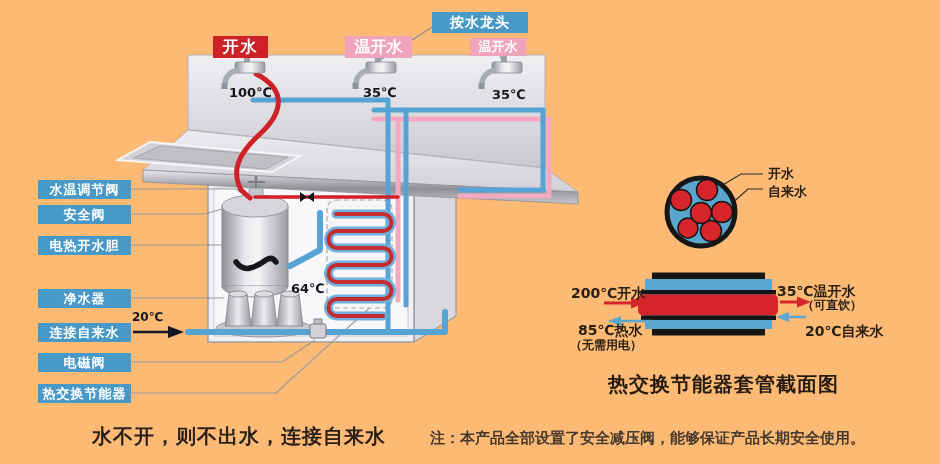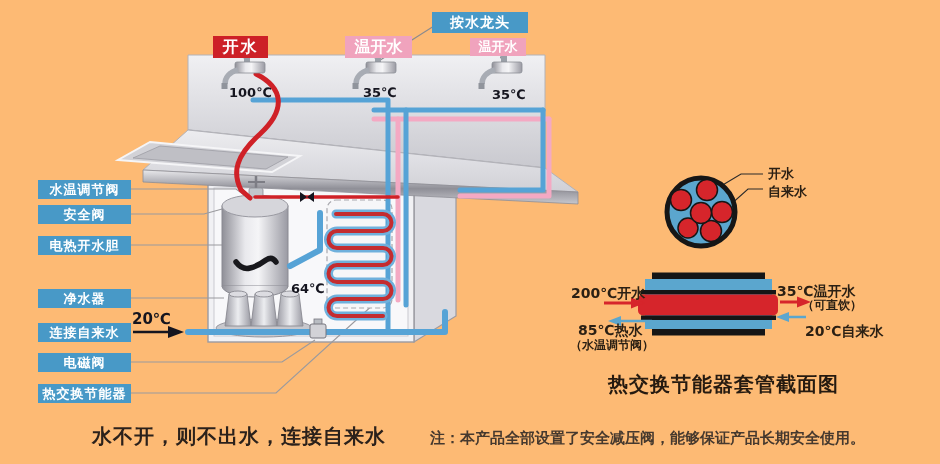--- a/index.html
+++ b/index.html
@@ -211,38 +211,38 @@
   <div class="badge badge-blue" style="left:432px;top:12px;width:96px;height:21px;font-size:14px;letter-spacing:1px;">按水龙头</div>
 
   <div class="badge badge-red" style="left:213px;top:36px;width:55px;height:22px;font-size:16px;letter-spacing:2px;">开水</div>
   <div class="badge badge-pink" style="left:345px;top:36px;width:67px;height:22px;font-size:16px;">温开水</div>
   <div class="badge badge-pink" style="left:470px;top:38px;width:56px;height:18px;font-size:13px;">温开水</div>
 
   <div class="temp" style="left:229px;top:85px;">100℃</div>
   <div class="temp" style="left:363px;top:85px;">35℃</div>
   <div class="temp" style="left:492px;top:87px;">35℃</div>
   <div class="temp" style="left:291px;top:281px;">64℃</div>
-  <div class="temp" style="left:132px;top:310px;font-size:15px;">20℃</div>
+  <div class="temp" style="left:132px;top:310px;font-size:12px;">20℃</div>
 
   <div class="side-badge" style="top:180px;">水温调节阀</div>
   <div class="side-badge" style="top:205px;">安全阀</div>
   <div class="side-badge" style="top:236px;">电热开水胆</div>
   <div class="side-badge" style="top:289px;">净水器</div>
   <div class="side-badge" style="top:323px;">连接自来水</div>
   <div class="side-badge" style="top:353px;">电磁阀</div>
   <div class="side-badge" style="top:384px;">热交换节能器</div>
 
   <div class="xs-label" style="left:768px;top:165px;font-size:13px;">开水</div>
   <div class="xs-label" style="left:768px;top:183px;font-size:13px;">自来水</div>
 
   <div class="xs-label" style="left:571px;top:285px;">200℃开水</div>
   <div class="xs-label" style="left:777px;top:283px;">35℃温开水</div>
   <div class="xs-sub" style="left:802px;top:297px;">（可直饮）</div>
   <div class="xs-label" style="left:578px;top:322px;">85℃热水</div>
-  <div class="xs-sub" style="left:570px;top:337px;">（水温调节阀）</div>
+  <div class="xs-sub" style="left:570px;top:337px;">（无需用电）</div>
   <div class="xs-label" style="left:805px;top:323px;">20℃自来水</div>
 
   <div class="caption" style="left:608px;top:371px;">热交换节能器套管截面图</div>
 
   <div class="slogan" style="left:92px;top:423px;">水不开，则不出水，连接自来水</div>
   <div class="note" style="left:430px;top:429px;">注：本产品全部设置了安全减压阀，能够保证产品长期安全使用。</div>
 
 </div>
 
 </body></html>

